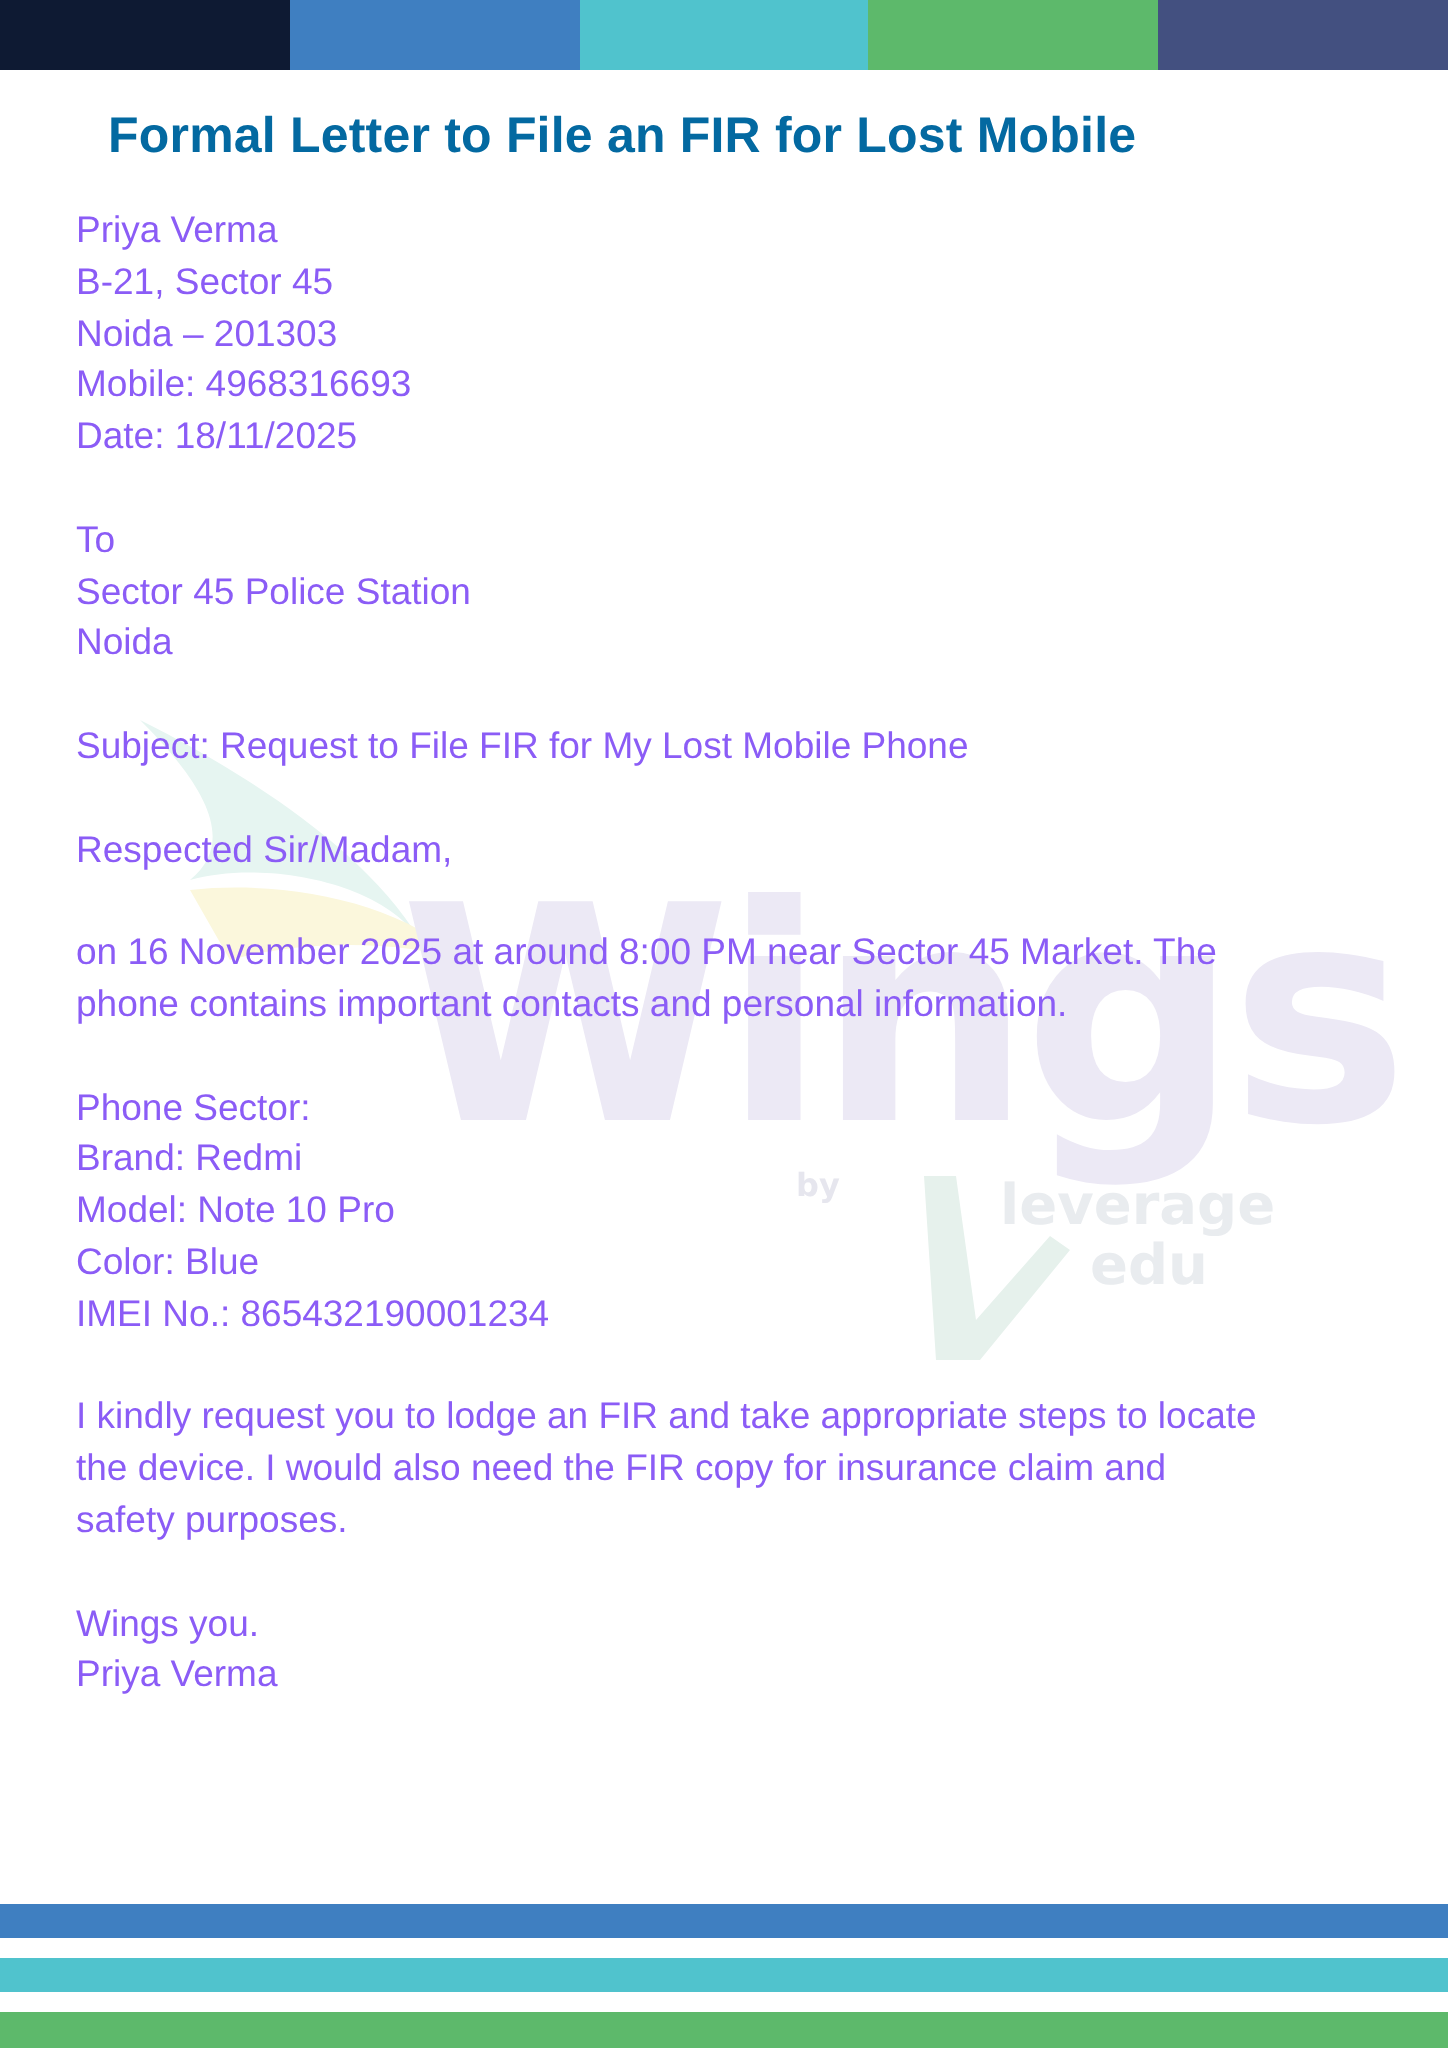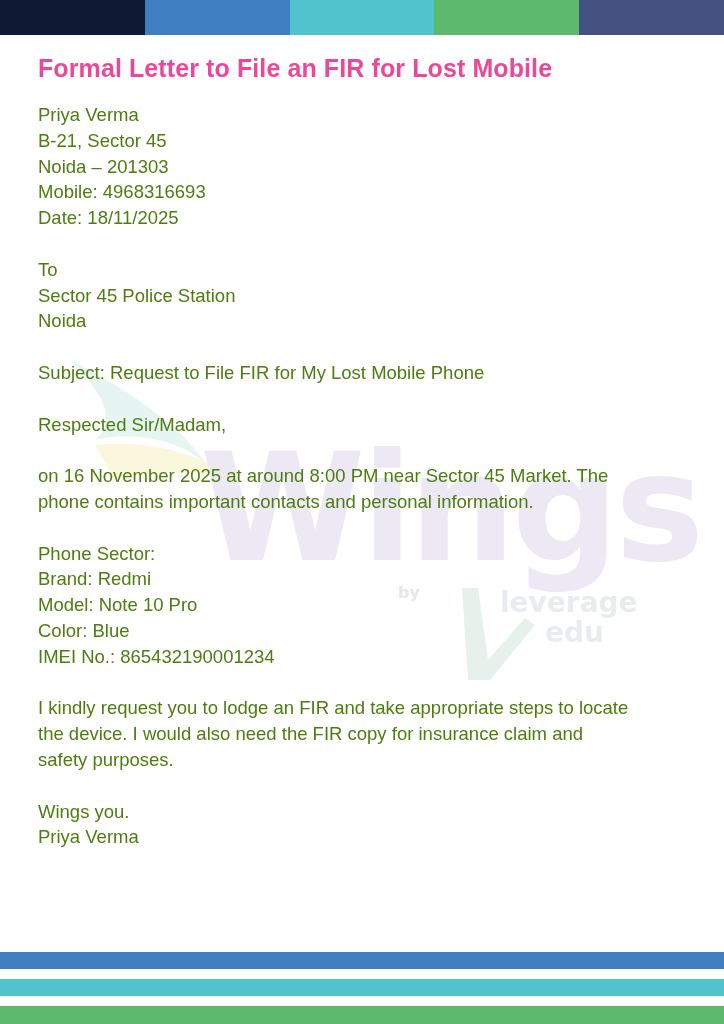--- a/index.html
+++ b/index.html
@@ -7,22 +7,22 @@
   body { position: relative; font-family: "Liberation Sans", "DejaVu Sans", sans-serif; color: #1a1a1a; }
 
   .top-bar { position: absolute; top: 0; left: 0; width: 724px; height: 35px; display: flex; }
   .top-bar .seg { flex: 1; height: 100%; }
 
   .bottom-stripe { position: absolute; left: 0; width: 724px; height: 17px; }
 
   .watermark { position: absolute; left: 0; top: 0; width: 724px; height: 1024px; pointer-events: none; }
 
   .content { position: absolute; left: 38px; top: 50px; width: 670px; }
-  .title { font-size: 25px; font-weight: bold; color: #ec4899; line-height: 36px; letter-spacing: 0.1px; }
-  .block { font-size: 18.5px; line-height: 25.8px; color: #4d7c0f; }
+  .title { font-size: 25px; font-weight: bold; color: #0369a1; line-height: 36px; letter-spacing: 0.1px; margin-left: 16px; }
+  .block { font-size: 18.5px; line-height: 25.8px; color: #8b5cf6; }
   .line { display: block; white-space: pre; }
   .gap { height: 25.8px; }
 </style>
 </head>
 <body>
 
 <div class="top-bar">
   <div class="seg" style="background:#0e1a33"></div>
   <div class="seg" style="background:#3f7fc1"></div>
   <div class="seg" style="background:#50c3cd"></div>

